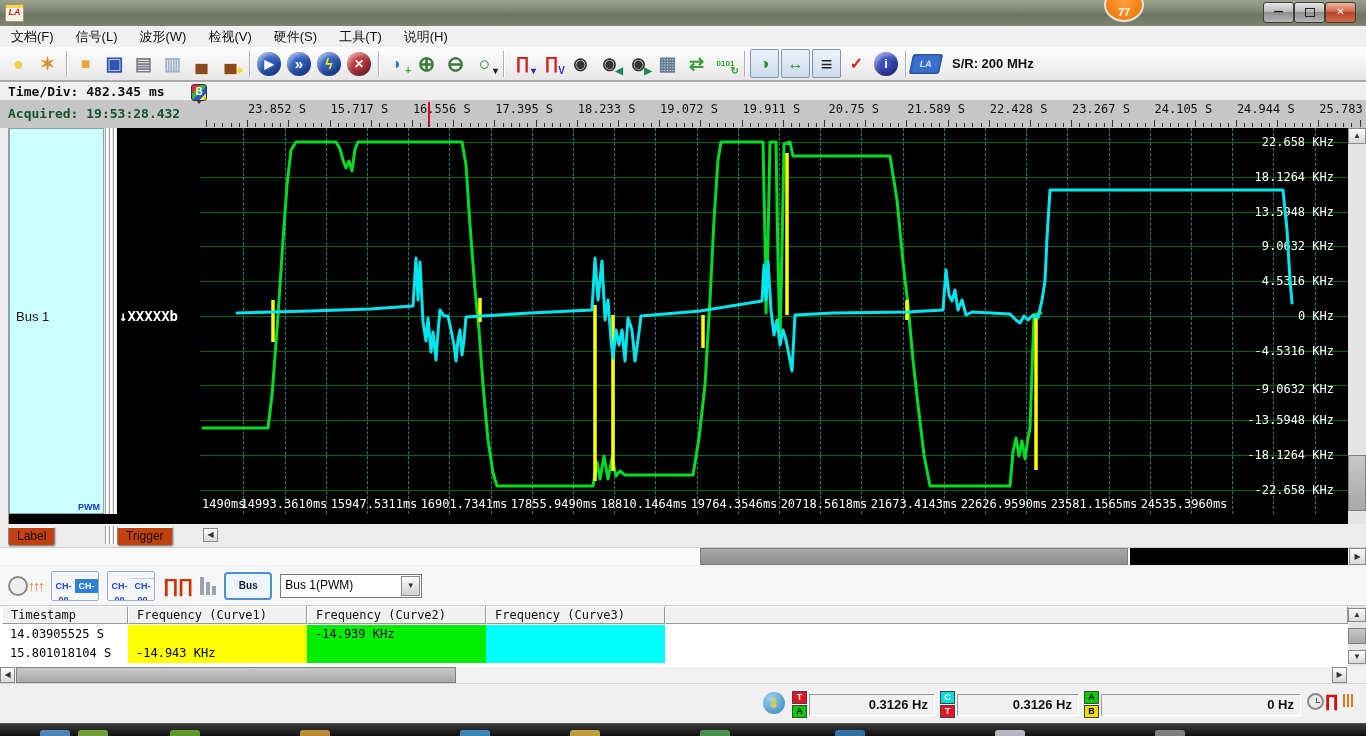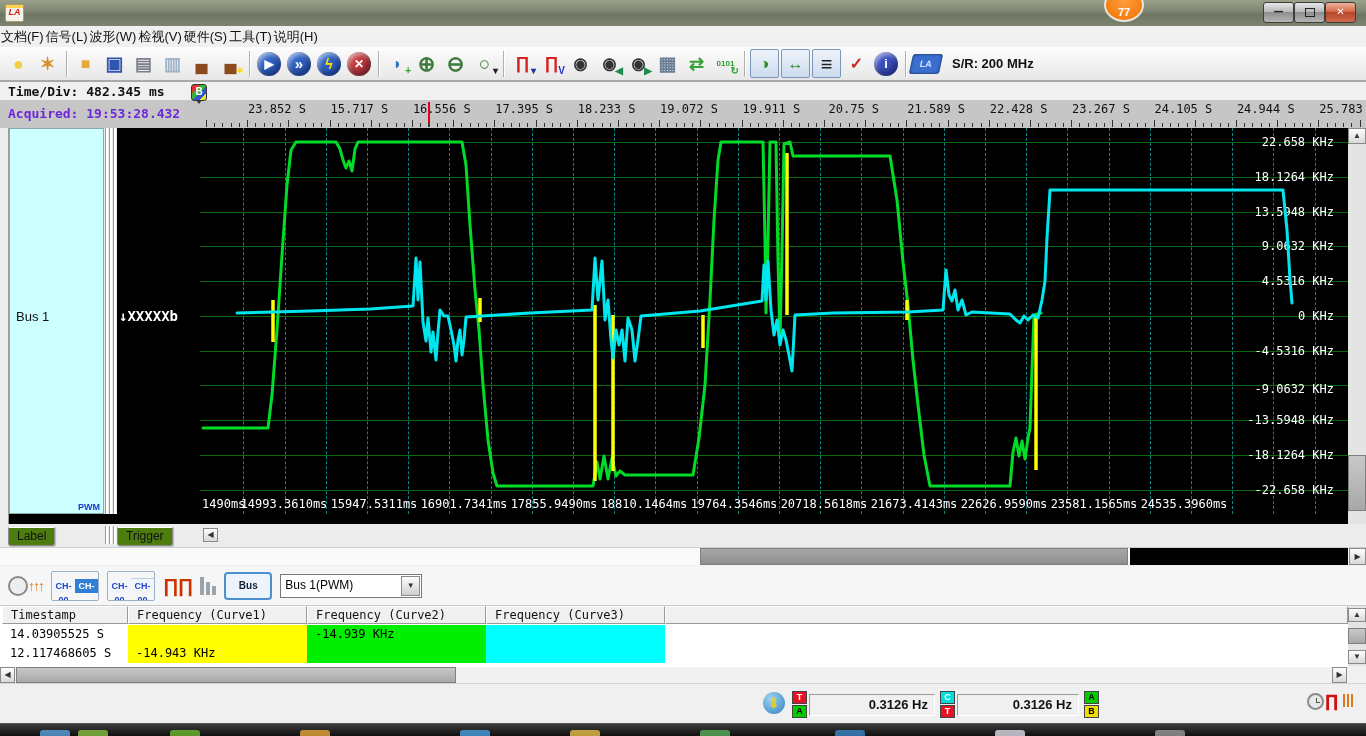--- a/index.html
+++ b/index.html
@@ -18,21 +18,21 @@
     background:radial-gradient(circle at 50% 35%,#ff9e3d,#f07000);border:2px solid #e9e4da;
     color:#fff;font:bold 11px "Liberation Sans",sans-serif;text-align:center;line-height:44px;}
   .winbtn{position:absolute;top:2px;width:29px;height:19px;border:1px solid #3c3f36;border-radius:3px;
     background:linear-gradient(180deg,#e8e8e8,#b9b9b9 45%,#8f8f8f 50%,#b5b5b5);
     color:#222;font:bold 10px "DejaVu Sans",sans-serif;text-align:center;line-height:18px;}
   #btn-close{background:linear-gradient(180deg,#f0b49e,#d4694a 45%,#b8462a 50%,#cf6a4e);color:#fff;}
   .winbtn .box{display:inline-block;width:8px;height:7px;border:1px solid #222;margin-top:5px;background:transparent;}
   
   #menubar{position:absolute;left:0;top:26px;width:1366px;height:21px;background:#f0f0f0;
     border-bottom:1px solid #d8d8d8;display:flex;align-items:center;}
-  .mi{padding:0 1px;font-size:13px;color:#111;}
+  .mi{padding:0 11px;font-size:13px;color:#111;}
   
   #toolbar1{position:absolute;left:0;top:47px;width:1366px;height:35px;
     background:linear-gradient(180deg,#fdfdfd,#e7e7e7);border-bottom:2px solid #a9a9a9;
     display:flex;align-items:center;padding-left:4px;box-sizing:border-box;}
   #tbicons{display:flex;align-items:center;height:100%;}
   .tbi{position:relative;width:27px;height:27px;margin:0 1px;display:flex;align-items:center;justify-content:center;}
   .tbi span{line-height:1;}
   .tbi .g2{position:absolute;right:0px;bottom:1px;font-size:10px;font-weight:bold;}
   .tbi.circ{width:24px;height:24px;border-radius:50%;margin:0 3px;box-shadow:inset -3px -4px 6px rgba(0,0,30,.45),inset 2px 3px 4px rgba(255,255,255,.55);}
   .tbi.boxed{border:1px solid #7a96bb;background:linear-gradient(180deg,#eef3fa,#ccdbee);border-radius:2px;}
@@ -40,21 +40,21 @@
   .tsep{width:1px;height:26px;background:#b0b0b0;margin:0 4px;box-shadow:1px 0 0 #fff;}
   #srlabel{font:bold 13px "Liberation Sans",sans-serif;color:#111;margin-left:10px;white-space:nowrap;}
   
   #inforow{position:absolute;left:0;top:82px;width:1366px;height:18px;background:#f0f0f0;}
   #timediv{position:absolute;left:8px;top:2px;font:bold 13px "DejaVu Sans Mono",monospace;color:#111;}
   #bflag{position:absolute;left:191px;top:84px;width:14px;height:15px;border-radius:3px;z-index:5;
     background:linear-gradient(135deg,#e23333 0 28%,#35b335 28% 52%,#3358cc 52% 76%,#e8e833 76%);
     color:#fff;font:bold 10px "Liberation Sans",sans-serif;text-align:center;line-height:14px;border:1px solid #333;}
   #bflag:after{content:"";position:absolute;left:4px;top:15px;border:3px solid transparent;border-top:4px solid #334;}
   #ruler{position:absolute;left:0;top:100px;width:1366px;height:28px;background:#c6c6c6;border-bottom:1px solid #8a8a8a;}
-  #acquired{position:absolute;left:8px;top:6px;font:bold 13px "DejaVu Sans Mono",monospace;color:#6d28d9;}
+  #acquired{position:absolute;left:8px;top:6px;font:bold 13px "DejaVu Sans Mono",monospace;color:#14532d;}
   .rlabel{position:absolute;top:2px;transform:translateX(-50%);font:12px "DejaVu Sans Mono",monospace;color:#111;white-space:nowrap;}
   .rtick{position:absolute;bottom:1px;width:1px;background:#333;}
   #ruler-cursor{position:absolute;top:2px;width:2px;height:25px;background:#e00020;}
   
   #main{position:absolute;left:0;top:128px;width:1366px;height:396px;background:#000;}
   #left-strip{position:absolute;left:0;top:0;width:8px;height:396px;background:#ececec;border-right:1px solid #9a9a9a;}
   #bus-panel{position:absolute;left:9px;top:0;width:95px;height:386px;background:#ccffff;border:1px solid #88aaaa;box-sizing:border-box;}
   #bus-label{position:absolute;left:6px;top:180px;font-size:13px;color:#111;}
   #pwm-label{position:absolute;right:3px;bottom:1px;color:#1a3acc;font:bold 9px "Liberation Sans",sans-serif;}
   .ridge{background:repeating-linear-gradient(90deg,#ececec 0 1px,#9a9a9a 1px 2px,#ffffff 2px 4px);}
@@ -73,21 +73,21 @@
   .sbtn{position:absolute;background:linear-gradient(180deg,#fdfdfd,#d8d8d8);border:1px solid #8a8a8a;
     box-sizing:border-box;text-align:center;color:#333;font-size:8px;line-height:13px;}
   .sthumb{position:absolute;background:linear-gradient(180deg,#c8c8c8,#a8a8a8);border:1px solid #808080;box-sizing:border-box;}
   #vscroll{position:absolute;left:1348px;top:128px;width:18px;height:418px;background:#e4e4e4;}
   #tblvscroll{position:absolute;left:1348px;top:606px;width:18px;height:60px;background:#e4e4e4;}
   #hscroll1{position:absolute;left:0;top:547px;width:1366px;height:17px;background:#fafafa;border-top:1px solid #d0d0d0;}
   #hs1-black{position:absolute;left:1130px;top:0;width:218px;height:17px;background:#000;}
   #hscroll2{position:absolute;left:0;top:667px;width:1366px;height:16px;background:#f1f1f1;}
   
   #tabstrip{position:absolute;left:0;top:524px;width:1366px;height:23px;background:#ececec;}
-  .tab{position:absolute;top:3px;height:17px;background:#4d7c0f;border:1px solid #8a8a8a;border-top:1px solid #fff;
+  .tab{position:absolute;top:3px;height:17px;background:#c2410c;border:1px solid #8a8a8a;border-top:1px solid #fff;
     font-size:12px;color:#111;padding:0 8px;line-height:16px;border-radius:0 0 3px 3px;box-shadow:1px 1px 1px #bbb;}
   #tab-ridge{position:absolute;left:104px;top:2px;width:13px;height:18px;}
   
   #toolbar2{position:absolute;left:0;top:566px;width:1366px;height:40px;background:#f6f6f6;border-bottom:1px solid #c9c9c9;
     display:flex;align-items:center;padding-left:8px;box-sizing:border-box;}
   .t2i{margin-right:8px;display:flex;align-items:center;}
   .chbtn{width:46px;height:28px;border:1px solid #9ab0c8;border-radius:2px;overflow:hidden;font:bold 9px "Liberation Sans",sans-serif;text-align:center;}
   .chbtn div{height:14px;line-height:14px;}
   .ch-top{background:#f2f6fb;color:#2244cc;}
   .ch-sel{background:#2f7fd6;color:#fff;}
@@ -566,21 +566,21 @@
       <div class="th" style="left: 307px; width: 179px;">Frequency (Curve2)</div>
       <div class="th" style="left: 486px; width: 179px;">Frequency (Curve3)</div>
       <div class="th" style="left: 665px; width: 683px;"></div>
       <div class="tr" style="top: 19px;">
         <div class="td" style="left: 2px; width: 126px; background: rgb(255, 255, 255);">14.03905525 S</div>
         <div class="td" style="left: 128px; width: 179px; background: rgb(255, 255, 0);"></div>
         <div class="td" style="left: 307px; width: 179px; background: rgb(0, 238, 0);">-14.939 KHz</div>
         <div class="td" style="left: 486px; width: 179px; background: rgb(0, 255, 255);"></div>
       </div>
       <div class="tr" style="top: 38px;">
-        <div class="td" style="left: 2px; width: 126px; background: rgb(255, 255, 255);">12.117468605 S</div>
+        <div class="td" style="left: 2px; width: 126px; background: rgb(255, 255, 255);">15.801018104 S</div>
         <div class="td" style="left: 128px; width: 179px; background: rgb(255, 255, 0);">-14.943 KHz</div>
         <div class="td" style="left: 307px; width: 179px; background: rgb(0, 238, 0);"></div>
         <div class="td" style="left: 486px; width: 179px; background: rgb(0, 255, 255);"></div>
       </div>
     </div>
   <div id="tblvscroll" class="sb">
     <div class="sbtn" style="left:0;top:2px;width:18px;height:14px;line-height:12px;">▲</div>
     <div class="sthumb" style="left:0;top:22px;width:18px;height:16px;"></div>
     <div class="sbtn" style="left:0;top:44px;width:18px;height:14px;line-height:12px;">▼</div>
   </div>
@@ -606,20 +606,21 @@
             <div class="badge" style="background: rgb(0, 221, 221); color: rgb(255, 255, 255);">C</div>
             <div class="badge" style="background: rgb(232, 17, 35); color: rgb(255, 255, 255);">T</div>
           </div>
           <div class="spanel" style="width: 122px;">0.3126 Hz</div>
         </div>
         <div class="sgroup">
           <div class="bcol">
             <div class="badge" style="background: rgb(0, 204, 0); color: rgb(0, 0, 0);">A</div>
             <div class="badge" style="background: rgb(238, 221, 0); color: rgb(0, 0, 0);">B</div>
           </div>
+          <div class="spanel" style="width: 200px;">0 Hz</div>
         </div>
       </div>
     <div id="clock-icon">
         <i></i>
         <b></b>
       </div>
     <div id="pulse-icon">∏</div>
     <div id="bars-icon">
         <div></div>
         <div></div>

